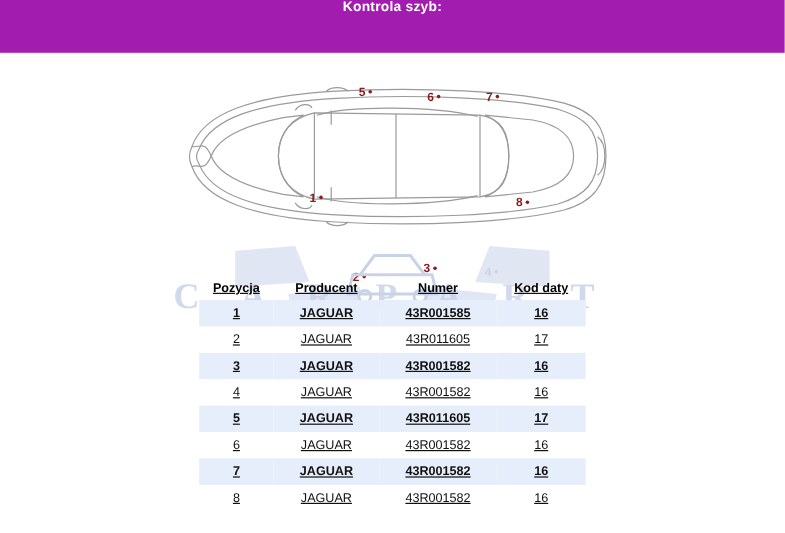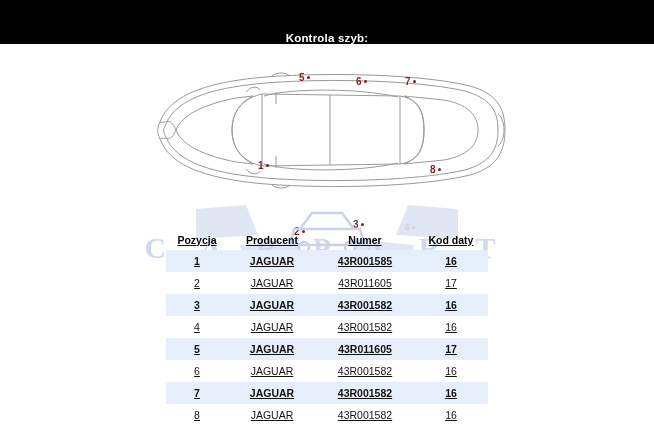--- a/index.html
+++ b/index.html
@@ -10,23 +10,23 @@
     width: 654px;
     height: 444px;
     background: #ffffff;
     font-family: "Liberation Sans", sans-serif;
     overflow: hidden;
     position: relative;
   }
   .header-bar {
     width: 654px;
     height: 44px;
-    background: #000000;
+    background: #a21caf;
     display: flex;
-    align-items: flex-end;
+    align-items: flex-start;
     justify-content: center;
   }
   .header-title {
     color: #ffffff;
     font-size: 11.5px;
     font-weight: bold;
     letter-spacing: 0.2px;
   }
   .diagram-wrap {
     position: relative;

